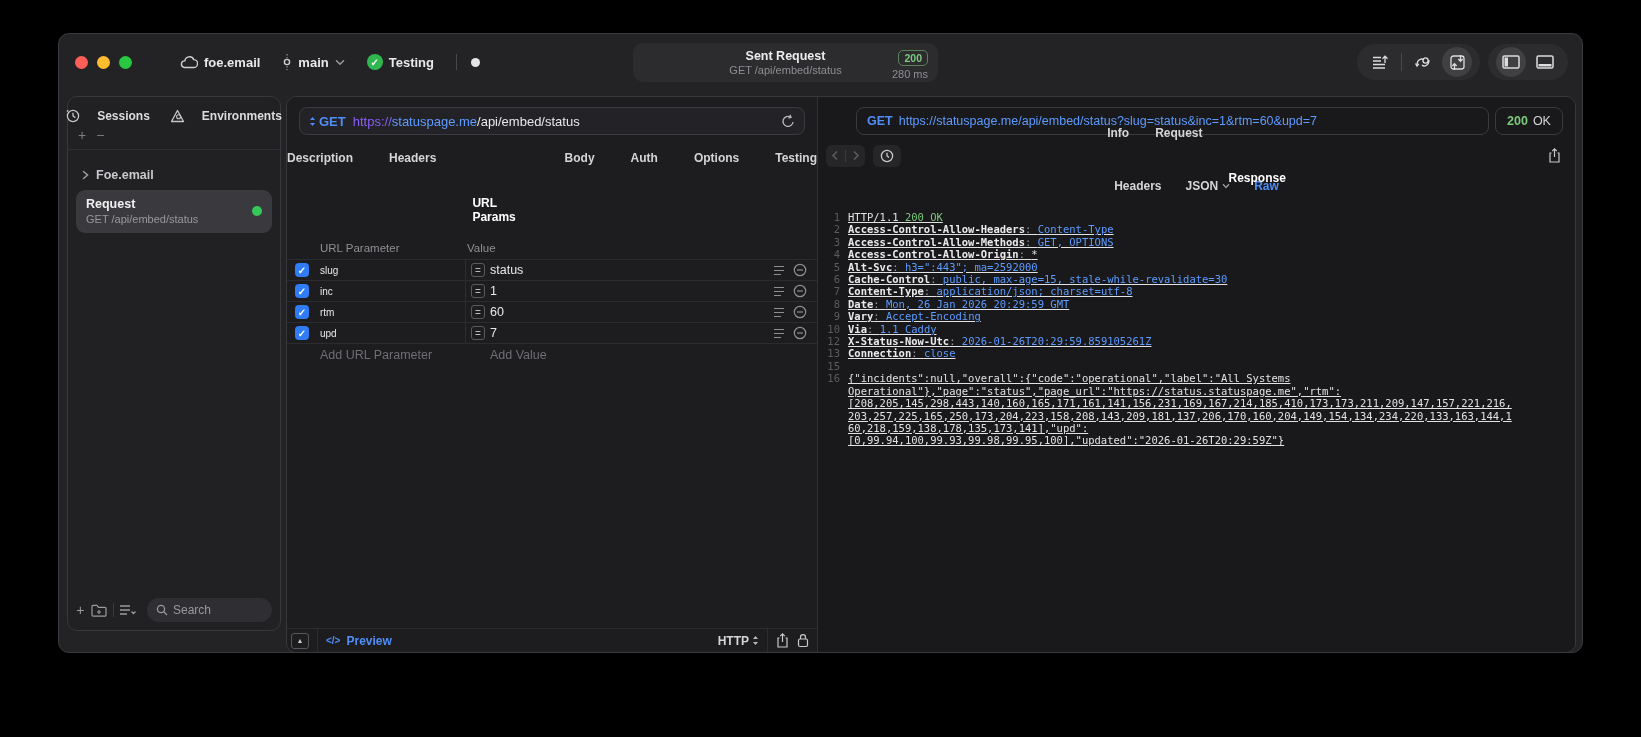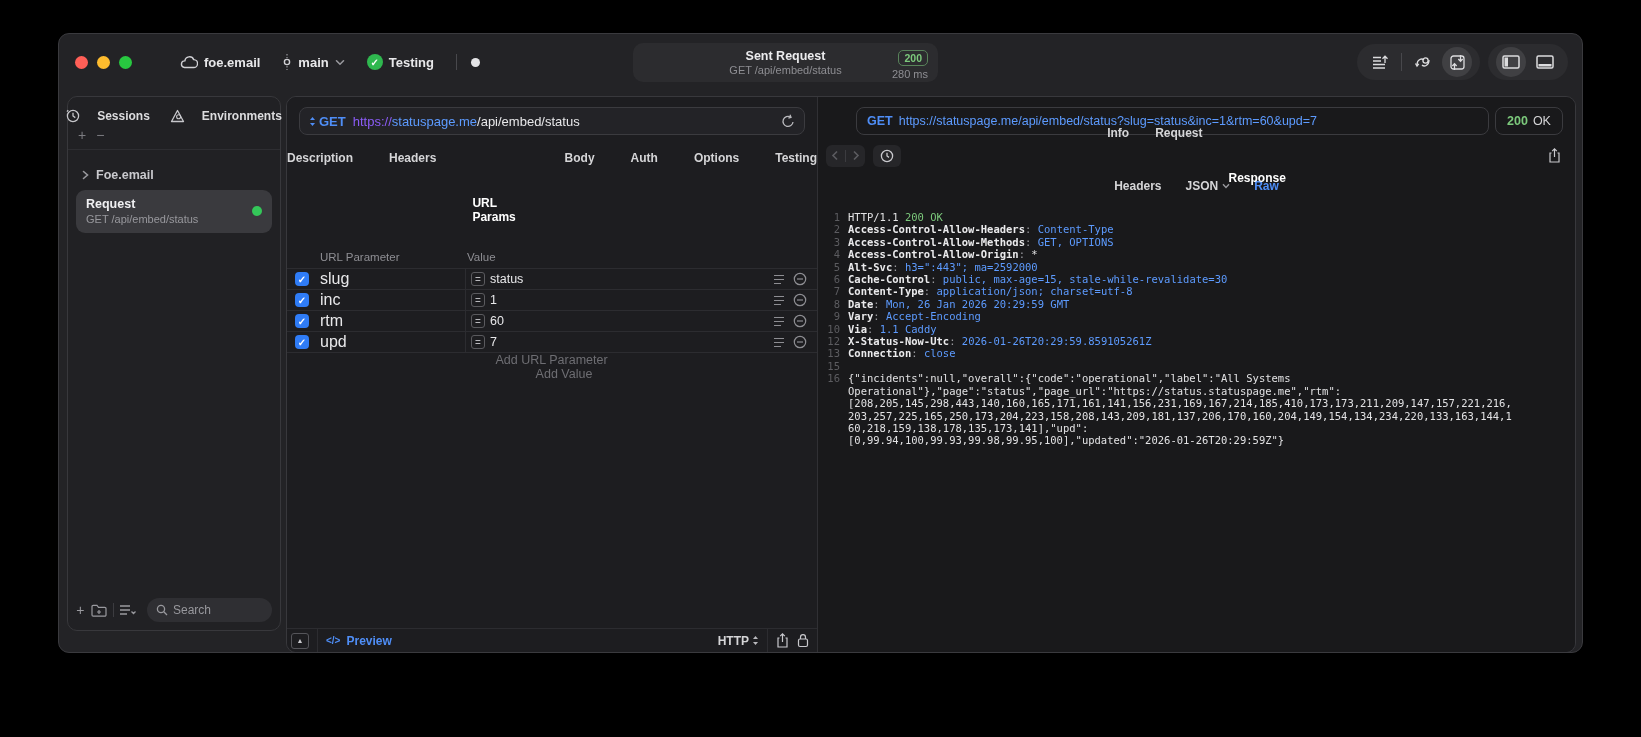--- a/index.html
+++ b/index.html
@@ -70,33 +70,33 @@
 
   
   .url-bar { margin:10px 12px 0; height:28px; border:1px solid #3b3b3f; background:#232327; border-radius:8px;
     display:flex; align-items:center; padding:0 9px; font-size:13px; }
   .method-ctl { display:flex; align-items:center; gap:3px; color:#4f8ef7; font-weight:700; margin-right:7px; }
   .u-scheme { color:#8b5cf6; } .u-host { color:#5d9bff; } .u-path { color:#e8e8ea; }
   .url-refresh { margin-left:auto; color:#b9b9bd; }
   .req-tabs { display:flex; justify-content:flex-end; gap:36px; padding:16px 0 12px; }
   .rtab { font-size:12px; font-weight:600; color:#d5d5d7; cursor:default; }
   .rtab.active { color:#ffffff;margin-top:45px; }
-  .param-head { display:flex; color:#8e8e93; font-size:11.5px; padding:6px 0 5px; border-bottom:1px solid #2c2c30;margin-top:9px; }
+  .param-head { display:flex; color:#8e8e93; font-size:11.5px; padding:6px 0 5px; border-bottom:1px solid #2c2c30; }
   .param-head .c1 { padding-left:33px; width:157px; }
   .param-head .c2 { padding-left:23px; }
   .prow { display:flex; align-items:center; height:21px; border-bottom:1px solid #2c2c30; position:relative; }
   .pcheck { width:14px; height:14px; margin-left:8px; background:#2f7cf6; border-radius:4px; color:#fff;
     font-size:10px; font-weight:700; display:flex; align-items:center; justify-content:center; }
-  .pname { width:157px; padding-left:11px; color:#e8e8ea; font-size:16px; border-right:1px solid #2c2c30; align-self:stretch; display:flex; align-items:center; }
+  .pname { width:157px; padding-left:11px; color:#e8e8ea; font-size:10px; border-right:1px solid #2c2c30; align-self:stretch; display:flex; align-items:center; }
   .pval { flex:1; display:flex; align-items:center; padding-left:5px; gap:5px; }
   .eqbox { width:14px; height:14px; border:1px solid #5a5a5e; border-radius:3px; color:#b9b9bd; font-size:10px;
     display:flex; align-items:center; justify-content:center; }
   .pvtext { color:#e8e8ea; font-size:12.5px; }
   .picons { display:flex; align-items:center; gap:8px; padding-right:10px; color:#8e8e93; }
-  .addrow { display:flex; align-items:center; height:21px; color:#6e6e73; font-size:12.5px;flex-direction:column; }
+  .addrow { display:flex; align-items:center; height:21px; color:#6e6e73; font-size:12.5px; }
   .addrow .a1 { width:179px; padding-left:33px; }
   .addrow .a2 { padding-left:24px; }
   .req-footer { margin-top:auto; height:24px; border-top:1px solid #2c2c30; display:flex; align-items:center; padding:0 8px 0 4px; gap:8px; }
   .collapse-btn { width:18px; height:16px; border:1px solid #55555a; border-radius:3px; color:#c9c9cd;
     font-size:7px; display:flex; align-items:center; justify-content:center; }
   .foot-div { width:1px; height:24px; background:#2c2c30; }
   .preview { display:flex; align-items:center; gap:6px; color:#4f8ef7; font-size:12px; font-weight:600; }
   .preview .code-glyph { font-size:10px; font-weight:700; }
   .http-sel { margin-left:auto; display:flex; align-items:center; gap:3px; color:#d5d5d7; font-size:12px; font-weight:600; }
   .foot-icn { color:#c9c9cd; }
@@ -120,21 +120,21 @@
   .resp-share { margin-left:auto; color:#c9c9cd; }
   .resp-subtabs { display:flex; justify-content:center; align-items:center; gap:24px; padding:12px 0 10px; }
   .stab { font-size:12px; font-weight:600; color:#d5d5d7; display:flex; align-items:center; gap:4px; }
   .stab.active { color:#4f8ef7; }
   .stab .chev { color:#98989d; }
 
   .code-area { flex:1; overflow:hidden; padding:8px 0 0 0; font-family:"DejaVu Sans Mono", monospace;
     font-size:10.5px; line-height:12.4px; }
   .cline { display:flex; align-items:flex-start; }
   .lnum { width:30px; text-align:right; color:#5c5c60; flex-shrink:0; padding-right:8px; user-select:none; }
-  .ltext { white-space:pre-wrap; word-break:break-all; max-width:690px; color:#e2e2e4; }
+  .ltext { white-space:pre-wrap; word-break:break-all; max-width:690px; color:#e2e2e4;text-decoration:underline; }
   .seg-hn { color:#eaeaec; font-weight:700;text-align:center; }
   .seg-pc { color:#98989d; }
   .seg-hv { color:#5d9bff; }
   .seg-gr { color:#7cc97c; }
   .seg-pl { color:#e2e2e4; }
 </style>
 </head>
 <body>
 
 <div class="window">

